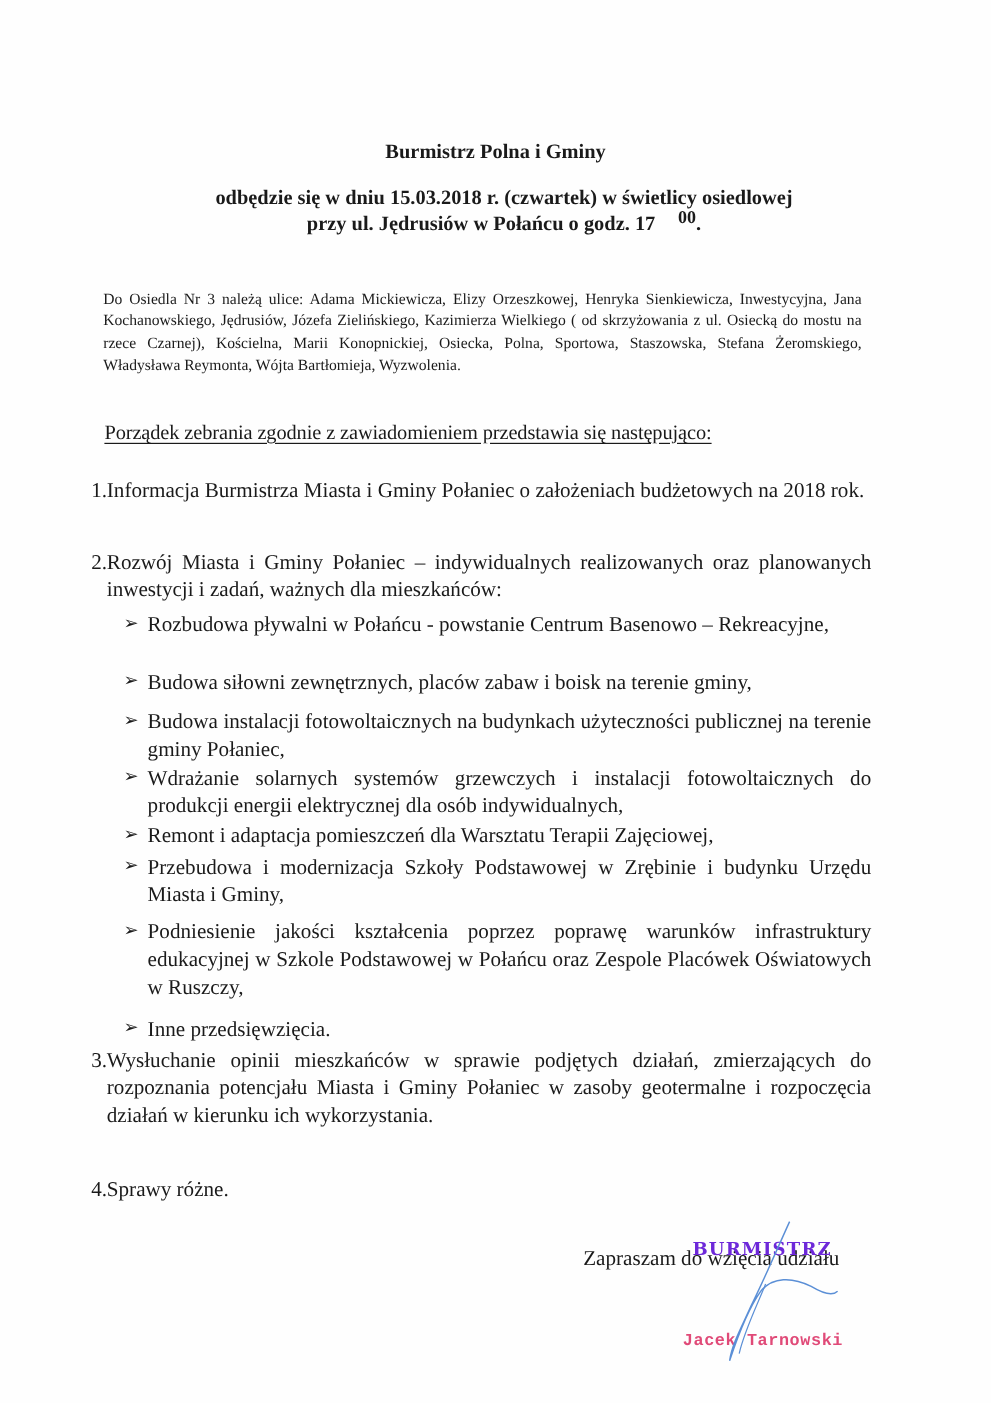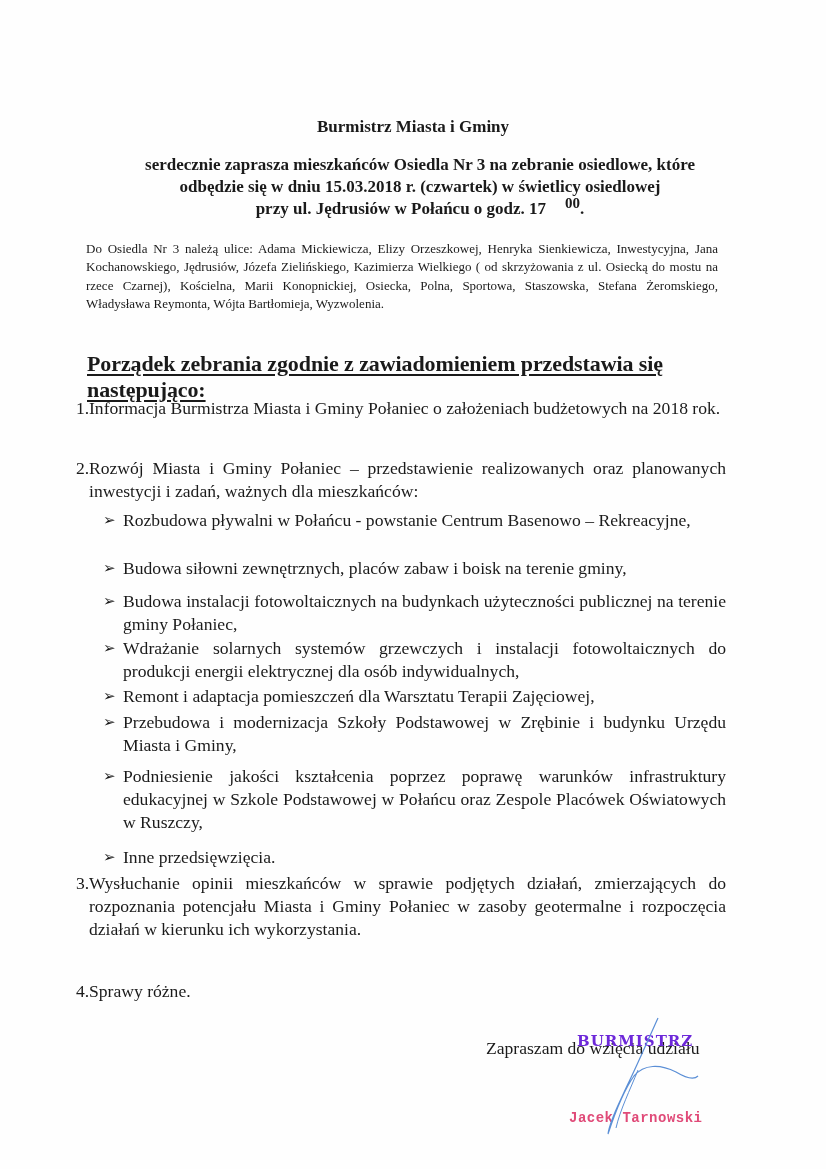--- a/index.html
+++ b/index.html
@@ -19,21 +19,21 @@
   }
   .invite sup { font-size: 15px; vertical-align: 6px; line-height: 0; padding-left: 19px; }
 
   .streets {
     position: absolute; top: 240px; left: 86px; width: 632px;
     font-size: 13px; line-height: 18.3px; text-align: justify;
   }
 
   .agenda-heading {
     position: absolute; top: 351px; left: 87px; width: 620px;
-    font-size: 22px; text-decoration: underline; text-underline-offset: 3px; letter-spacing: -0.1px; font-weight: bold;
+    font-size: 17px; text-decoration: underline; text-underline-offset: 3px; letter-spacing: -0.1px;
   }
 
   .agenda {
     position: absolute; left: 76px; width: 650px; font-size: 17.6px; line-height: 23px;
   }
   .item { position: absolute; left: 0; width: 650px; }
   .item .num { position: absolute; left: 0; top: 0; width: 22px; }
   .item .txt { margin-left: 13px; text-align: justify; text-align-last: left; }
 
   .sub { position: absolute; left: 0; width: 650px; }
@@ -51,42 +51,41 @@
     position: absolute; top: 1110px; left: 569px; font-size: 14px; font-weight: bold;
     color: #e04a78; font-family: Liberation Mono, monospace; letter-spacing: 0.5px;
   }
   .signature { position: absolute; left: 560px; top: 1010px; width: 140px; height: 130px; }
 </style>
 </head>
 <body>
 
 <div class="page">
 
-  <div class="title">Burmistrz Miasta i Gminy</div>
+  <div class="title">Burmistrz Polna i Gminy</div>
 
   <div class="invite">
-    <div>serdecznie zaprasza mieszkańców Osiedla Nr 3 na zebranie osiedlowe, które</div>
     <div>odbędzie się  w dniu 15.03.2018 r. (czwartek) w świetlicy osiedlowej</div>
     <div><span>przy ul. Jędrusiów w Połańcu o godz. 17</span><sup>00</sup><span>.</span></div>
   </div>
 
   <div class="streets">Do Osiedla Nr 3 należą ulice: Adama Mickiewicza, Elizy Orzeszkowej, Henryka Sienkiewicza, Inwestycyjna, Jana Kochanowskiego, Jędrusiów, Józefa Zielińskiego, Kazimierza Wielkiego ( od skrzyżowania z ul. Osiecką do mostu na rzece Czarnej), Kościelna, Marii Konopnickiej, Osiecka, Polna, Sportowa, Staszowska, Stefana Żeromskiego, Władysława Reymonta, Wójta Bartłomieja, Wyzwolenia.</div>
 
   <div class="agenda-heading">Porządek zebrania zgodnie z zawiadomieniem przedstawia się następująco:</div>
 
   <div class="agenda" style="top:0;">
 
     <div class="item" style="top:397px;">
       <span class="num">1.</span>
       <div class="txt">Informacja Burmistrza Miasta i Gminy Połaniec o założeniach budżetowych na 2018 rok.</div>
     </div>
 
     <div class="item" style="top:457px;">
       <span class="num">2.</span>
-      <div class="txt">Rozwój Miasta i Gminy Połaniec – przedstawienie realizowanych oraz planowanych inwestycji i zadań, ważnych dla mieszkańców:</div>
+      <div class="txt">Rozwój Miasta i Gminy Połaniec – indywidualnych realizowanych oraz planowanych inwestycji i zadań, ważnych dla mieszkańców:</div>
     </div>
 
     <div class="sub" style="top:509px;">
       <span class="arrow">➢</span>
       <div class="txt">Rozbudowa pływalni w Połańcu - powstanie Centrum Basenowo – Rekreacyjne,</div>
     </div>
     <div class="sub" style="top:557px;">
       <span class="arrow">➢</span>
       <div class="txt">Budowa siłowni zewnętrznych, placów zabaw i boisk na terenie gminy,</div>
     </div>

